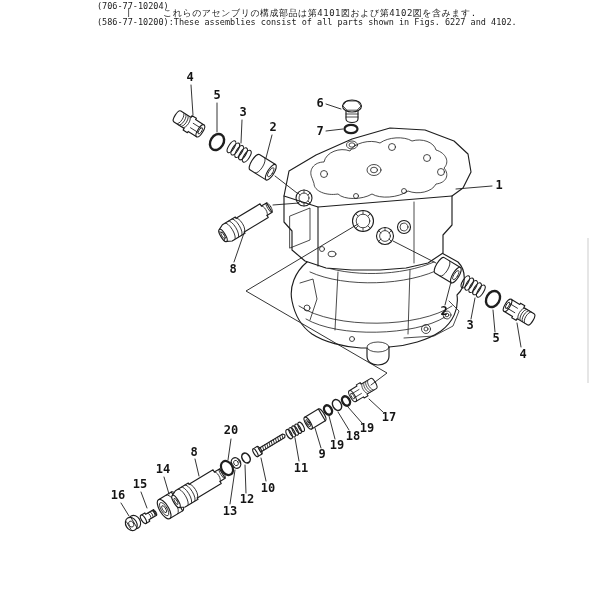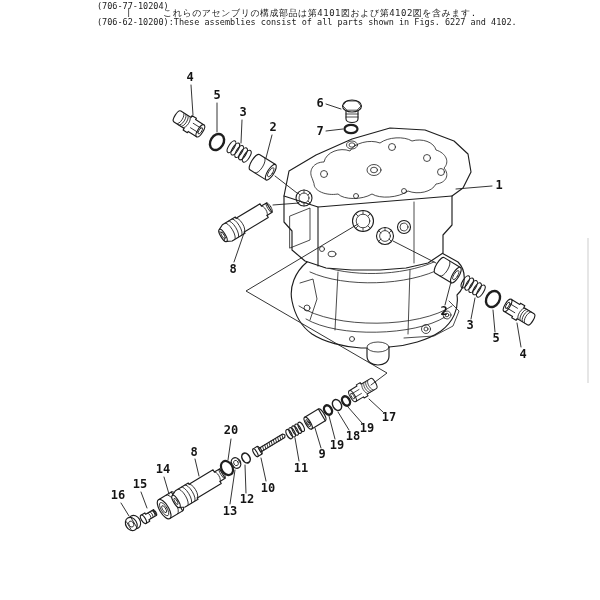--- a/index.html
+++ b/index.html
@@ -18,21 +18,21 @@
   .or{fill:none;stroke:#1e1e1e;}
   .lbl{font-family:"DejaVu Sans Mono","Liberation Mono",monospace;font-weight:700;
        font-size:12px;fill:#141414;text-anchor:middle;}
 </style>
 </head>
 <body>
 
 <div class="hdr h1">(706-77-10204)</div>
 <div class="hdr hbar">|</div>
 <div class="hdr hja">これらのアセンブリの構成部品は第4101図および第4102図を含みます.</div>
-<div class="hdr h3"><span>(706-62-10200):</span><span>These assemblies consist of all parts shown in Figs. 6227 and 4102.</span></div>
+<div class="hdr h3"><span>(586-77-10200):</span><span>These assemblies consist of all parts shown in Figs. 6227 and 4102.</span></div>
 
 <svg width="600" height="600" viewBox="0 0 600 600">
 
   <line x1="588" y1="238" x2="588" y2="383" stroke="#dcdcdc" stroke-width="1.4"></line>
 
   <g>
     <path class="fw" d="M 307,262 C 295,272 289,287 292,301 C 295,316 302,327 312,334 C 324,342 344,347 361,348 L 367,348 L 367,356 C 367,362 372,365 378,365 C 384,365 389,362 389,356 L 389,347 C 408,346 428,340 441,331 C 453,322 459,309 457,295 C 466,287 467,271 458,262 L 440,252 L 380,246 L 330,248 Z"></path>
     <path class="ln thin" d="M 310,272 C 345,288 408,286 442,268"></path>
     <path class="ln thin" d="M 316,264 C 350,278 402,276 434,262"></path>
     <path class="ln thin" d="M 299,306 C 335,330 420,328 452,306"></path>

